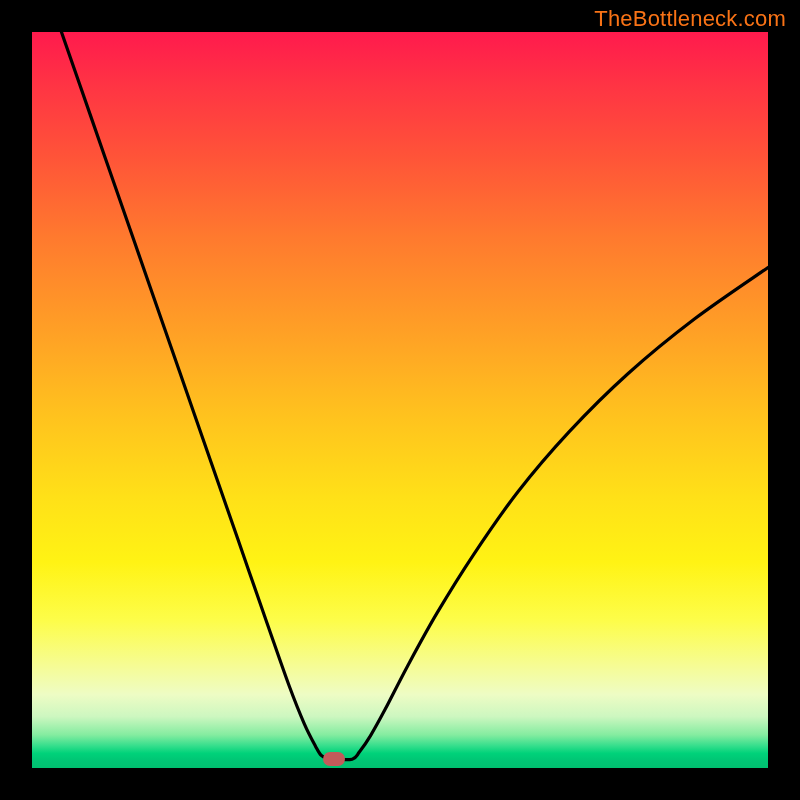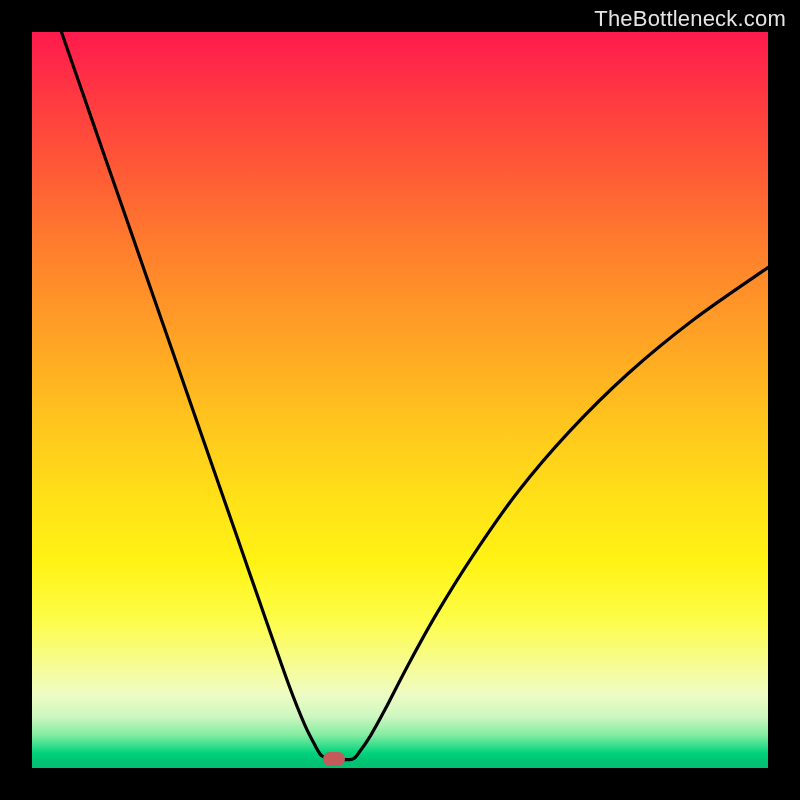--- a/index.html
+++ b/index.html
@@ -58,21 +58,21 @@
     position: absolute;
     left: 0;
     top: 0;
     width: 100%;
     height: 100%;
   }
   .watermark {
     position: absolute;
     top: 6px;
     right: 14px;
-    color: #e5e5e5;
+    color: #f97316;
     font-size: 22px;
     letter-spacing: 0.2px;
     user-select: none;
   }
   .marker {
     position: absolute;
     width: 22px;
     height: 14px;
     background: #c45a5a;
     border-radius: 7px;

